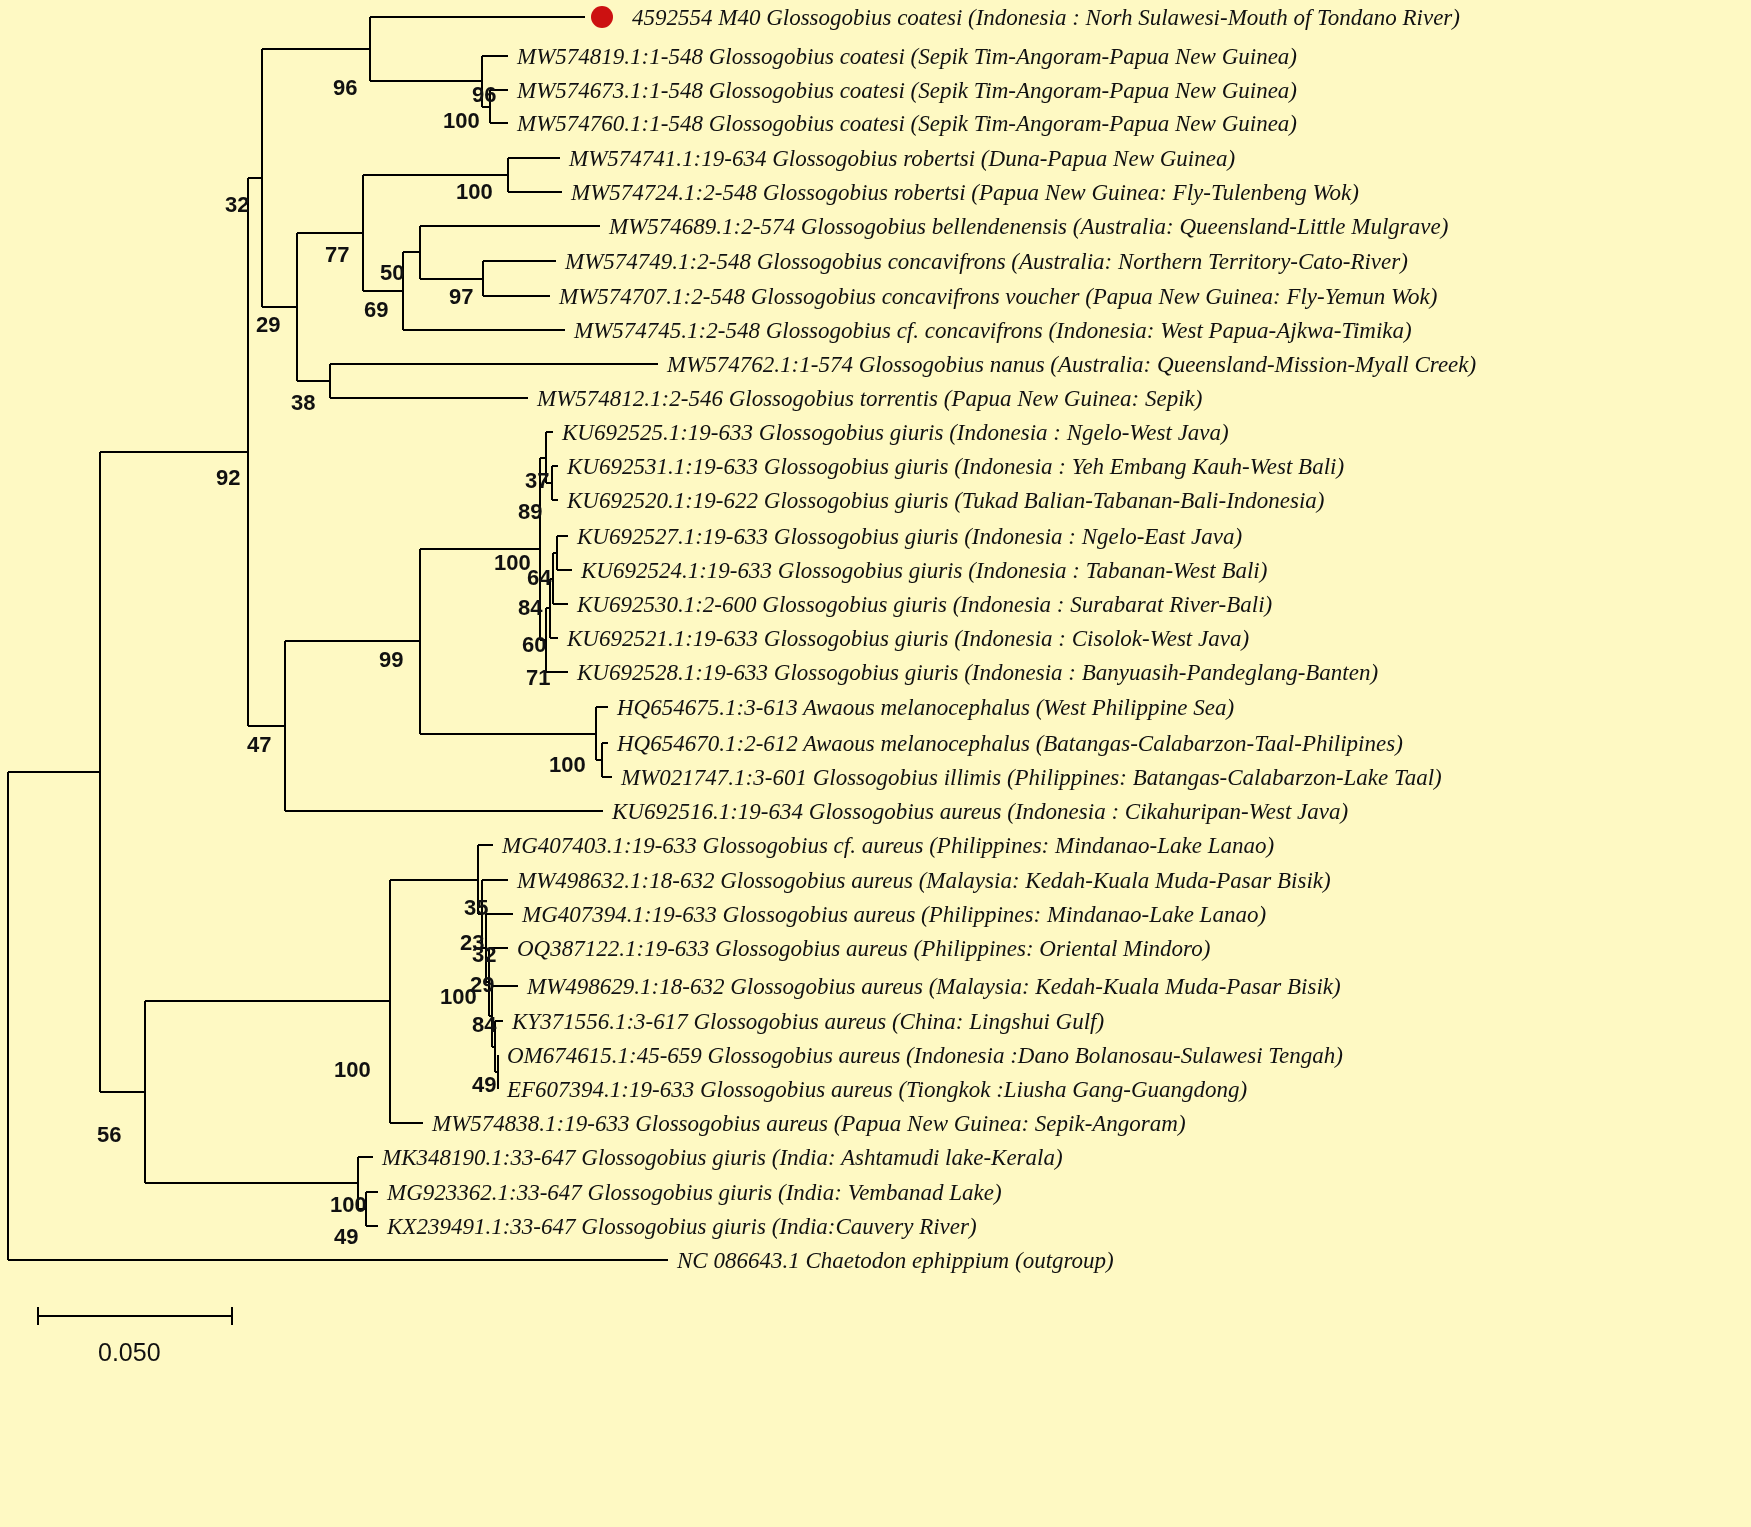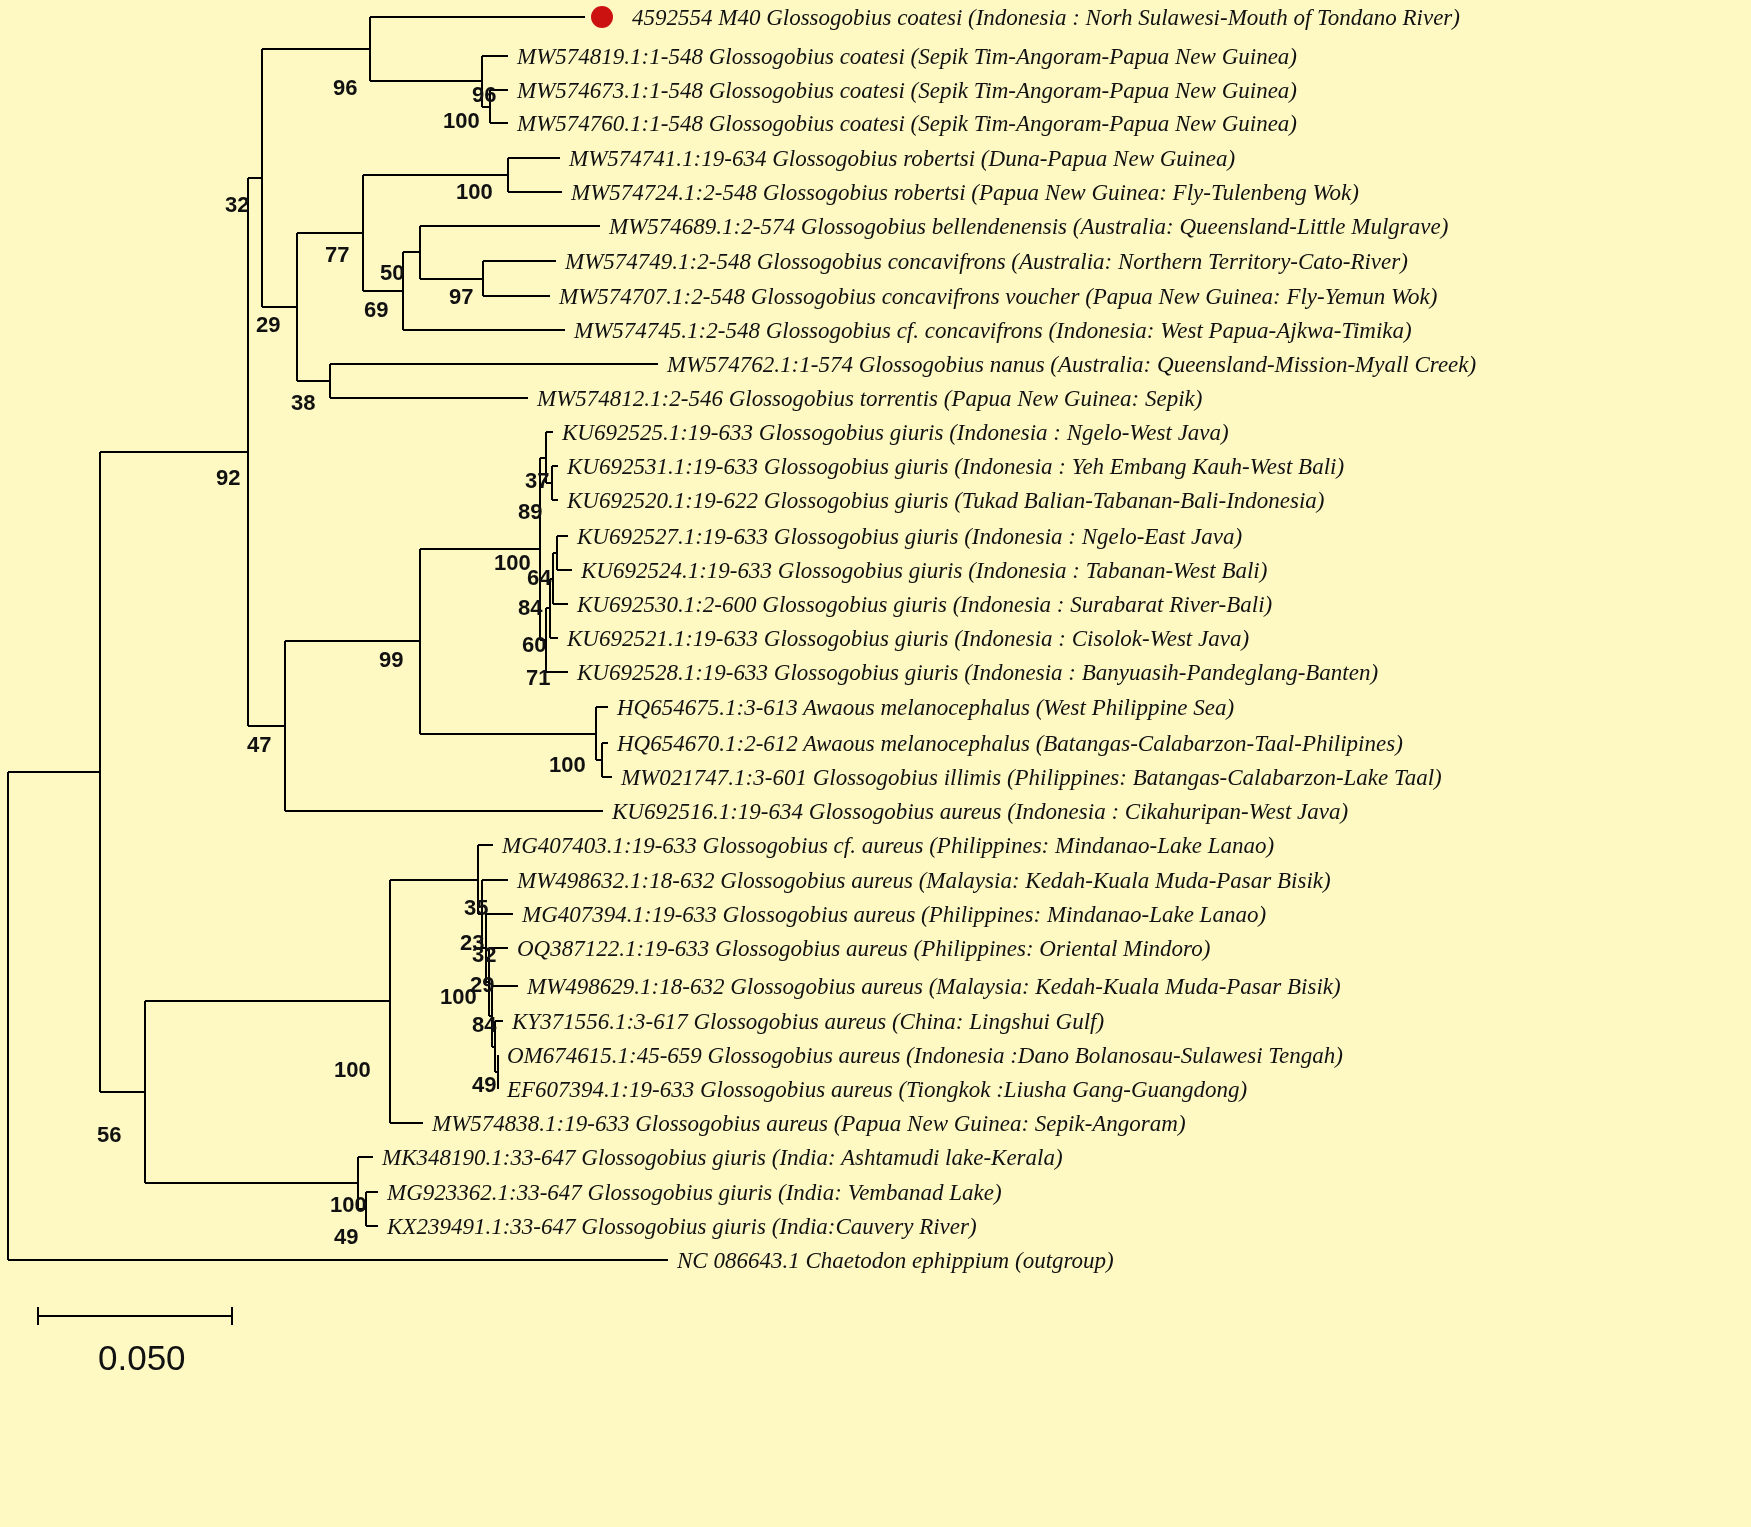--- a/index.html
+++ b/index.html
@@ -2,21 +2,21 @@
 <html><head>
 <meta charset="utf-8">
 <style>
   html,body{margin:0;padding:0;background:#ffffff;}
   #figure{position:relative;width:1751px;height:1527px;background:#fef9c3;overflow:hidden;
           font-family:"Liberation Serif", serif;}
   #tree-svg{position:absolute;left:0;top:0;}
   .taxon{font-family:"Liberation Serif", serif;font-style:italic;font-size:23px;fill:#111111;}
   .support{font-family:"Liberation Sans", sans-serif;font-weight:700;font-size:22px;fill:#111111;}
   #scale-label{position:absolute;left:98px;top:1338px;font-family:"Liberation Sans", sans-serif;
-               font-size:35px;color:#111111;}
+               font-size:25px;color:#111111;}
 </style>
 </head>
 <body>
 
 <div id="figure">
   <svg id="tree-svg" width="1751" height="1527" viewBox="0 0 1751 1527">
       <line x1="490" y1="90" x2="490" y2="123" stroke="#000000" stroke-width="2" shape-rendering="crispEdges"></line>
       <line x1="490" y1="90" x2="508" y2="90" stroke="#000000" stroke-width="2" shape-rendering="crispEdges"></line>
       <line x1="490" y1="123" x2="508" y2="123" stroke="#000000" stroke-width="2" shape-rendering="crispEdges"></line>
       <line x1="482" y1="56" x2="482" y2="106.5" stroke="#000000" stroke-width="2" shape-rendering="crispEdges"></line>

